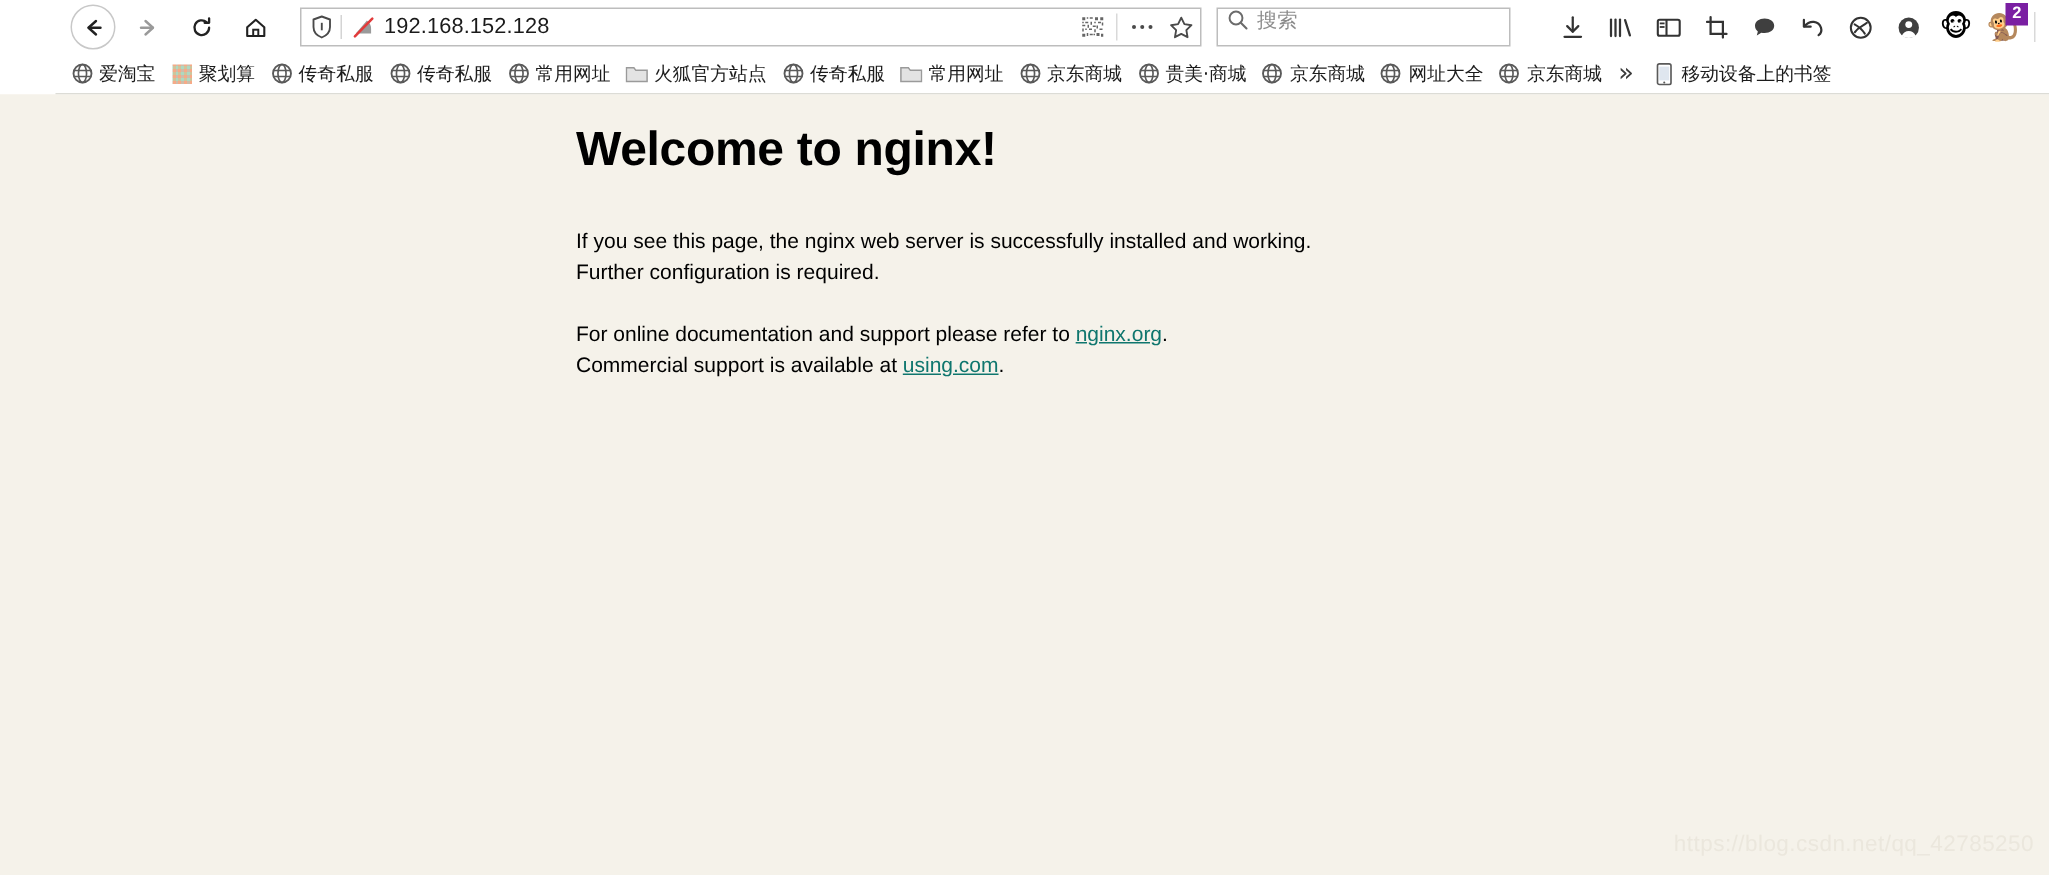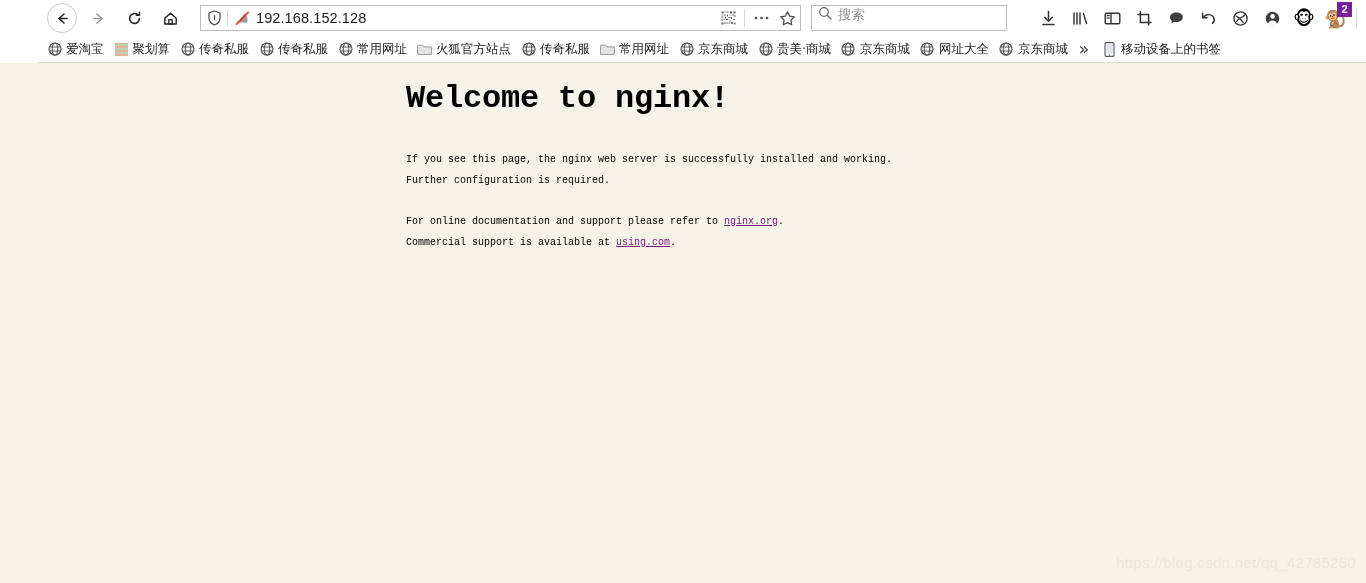--- a/index.html
+++ b/index.html
@@ -246,48 +246,48 @@
   
   #page-content {
     position: relative;
     width: 1366px;
     height: 518px;
     background: #f5f2ea;
     overflow: hidden;
   }
   #nginx-doc {
     position: absolute;
-    left: 406px;
+    left: 384px;
     top: 16px;
     width: 520px;
     color: #000000;
-    font-family: Liberation Mono, monospace;
+    font-family: Liberation Sans, sans-serif;
   }
   #nginx-title {
     font-size: 32px;
     font-weight: bold;
     margin: 0;
     padding: 0;
     line-height: 1.25;
     letter-spacing: -0.2px;
   }
   .nginx-p {
-    font-size: 10px;
+    font-size: 14px;
     line-height: 20.5px;
     margin: 0;
     padding: 0;
   }
   #para-1 { margin-top: 31px; }
   #para-2 { margin-top: 21px; }
   #para-3 {
     margin-top: 20px;
     font-style: italic;
   }
   .nginx-link {
-    color: #701a75;
+    color: #0f766e;
     text-decoration: underline;
     cursor: pointer;
   }
   #watermark {
     position: absolute;
     right: 10px;
     bottom: 10px;
     font-size: 15px;
     color: #ebe7dd;
     font-family: "Liberation Sans", sans-serif;

